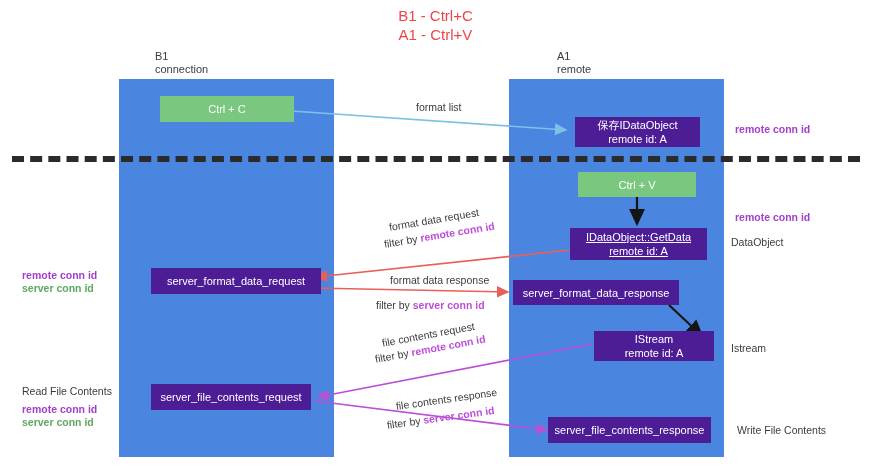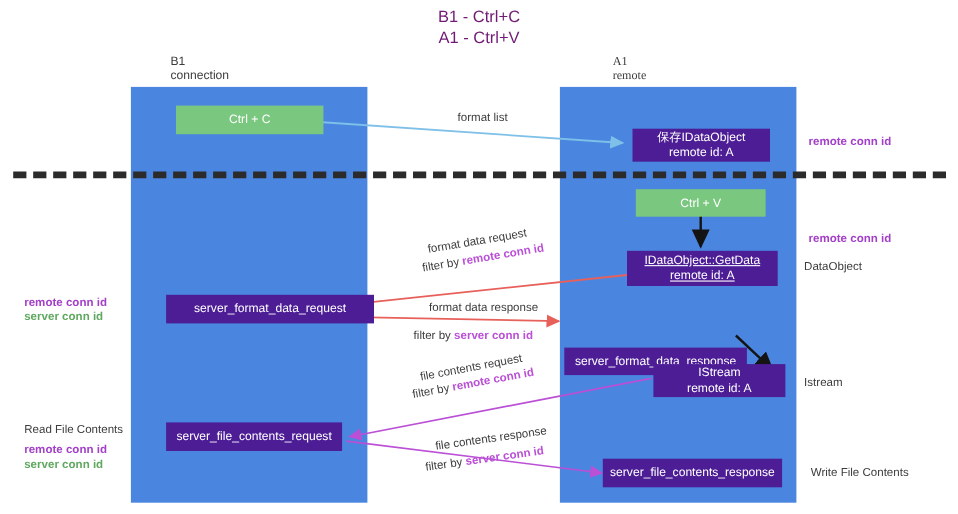--- a/index.html
+++ b/index.html
@@ -6,21 +6,21 @@
   body{
     font-family:"Liberation Sans","DejaVu Sans",sans-serif;
     width:871px;height:467px;position:relative;overflow:hidden;
     color:#404040;
   }
   #stage{position:absolute;left:0;top:0;width:871px;height:467px;}
 
   
   .title{
     position:absolute;left:0;top:6px;width:871px;text-align:center;
-    font-size:15px;line-height:19px;color:#701a75;white-space:pre;
+    font-size:15px;line-height:19px;color:#ef4444;white-space:pre;
   }
 
   
   .colhead{
     position:absolute;text-align:left;font-size:11px;line-height:13px;
     color:#3c3c3c;white-space:pre;
   }
 
   
   .lane{position:absolute;background:#4a86e0;}
@@ -60,21 +60,21 @@
 </head>
 <body>
 
 <div id="stage">
 
   <div class="title">B1 - Ctrl+C
 A1 - Ctrl+V</div>
 
   <div class="colhead" style="left:155px;top:50px;width:125px;">B1
 connection</div>
-  <div class="colhead" style="left:557px;top:50px;width:125px;font-family:Liberation Serif, serif;">A1
+  <div class="colhead" style="left:557px;top:50px;width:125px;">A1
 remote</div>
 
   <div class="lane" style="left:119px;top:79px;width:215px;height:378px;"></div>
   <div class="lane" style="left:509px;top:79px;width:215px;height:378px;"></div>
 
   <svg class="overlay">
     <defs>
       <marker id="ah-blue" markerWidth="9" markerHeight="9" refX="7" refY="4.5" orient="auto">
         <path d="M0,0.8 L8,4.5 L0,8.2 Z" fill="#7fc0e8"></path>
       </marker>
@@ -109,23 +109,23 @@
   <div class="node green" style="left:160px;top:96px;width:134px;height:26px;">Ctrl + C</div>
 
   <div class="node orange" style="left:575px;top:117px;width:125px;height:30px;">保存IDataObject
 remote id: A</div>
 
   <div class="node green" style="left:578px;top:172px;width:118px;height:25px;">Ctrl + V</div>
 
   <div class="node orange" style="left:570px;top:228px;width:137px;height:32px;text-decoration:underline;">IDataObject::GetData
 remote id: A</div>
 
-  <div class="node orange" style="left:151px;top:268px;width:189px;height:26px;">server_format_data_request</div>
+  <div class="node orange" style="left:151px;top:268px;width:170px;height:26px;">server_format_data_request</div>
 
-  <div class="node orange" style="left:513px;top:280px;width:166px;height:25px;margin-top:36px;">server_format_data_response</div>
+  <div class="node orange" style="left:513px;top:280px;width:166px;height:25px;">server_format_data_response</div>
 
   <div class="node orange" style="left:594px;top:331px;width:120px;height:30px;">IStream
 remote id: A</div>
 
   <div class="node orange" style="left:548px;top:417px;width:163px;height:26px;">server_file_contents_response</div>
 
   <div class="node orange" style="left:151px;top:384px;width:160px;height:26px;">server_file_contents_request</div>
 
   <div class="lbl" style="left:416px;top:101px;">format list</div>
 

